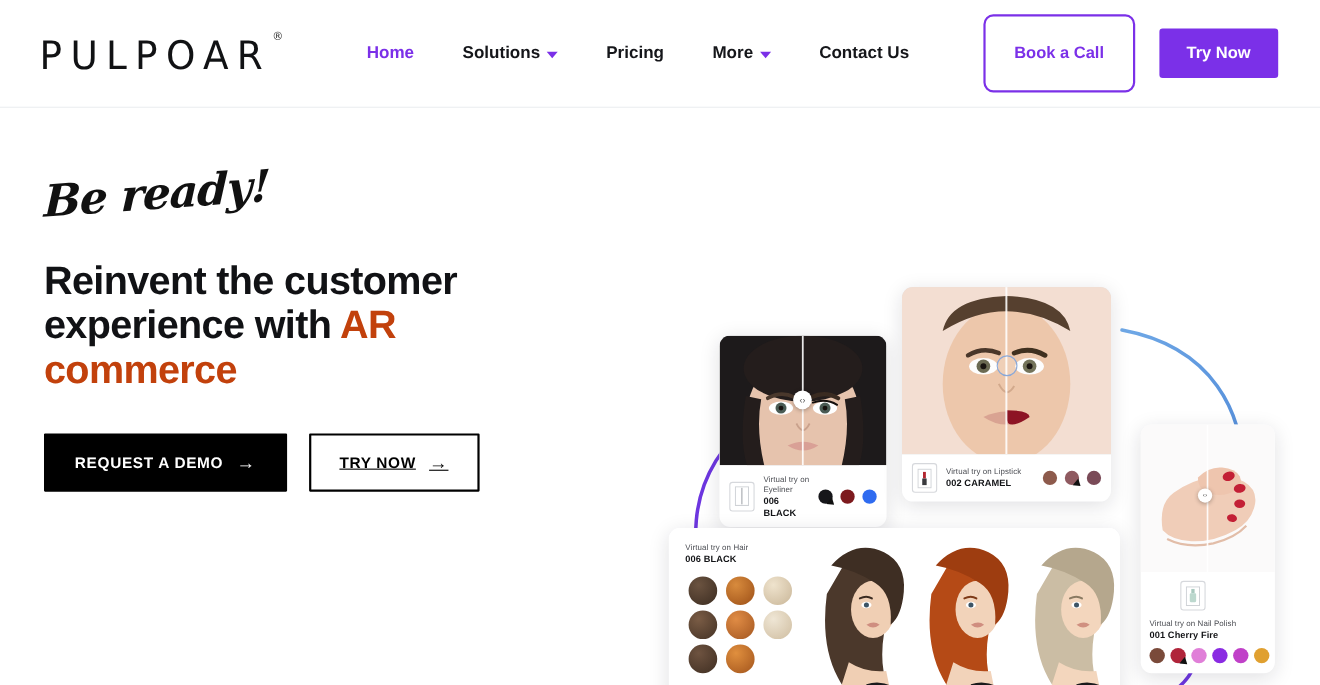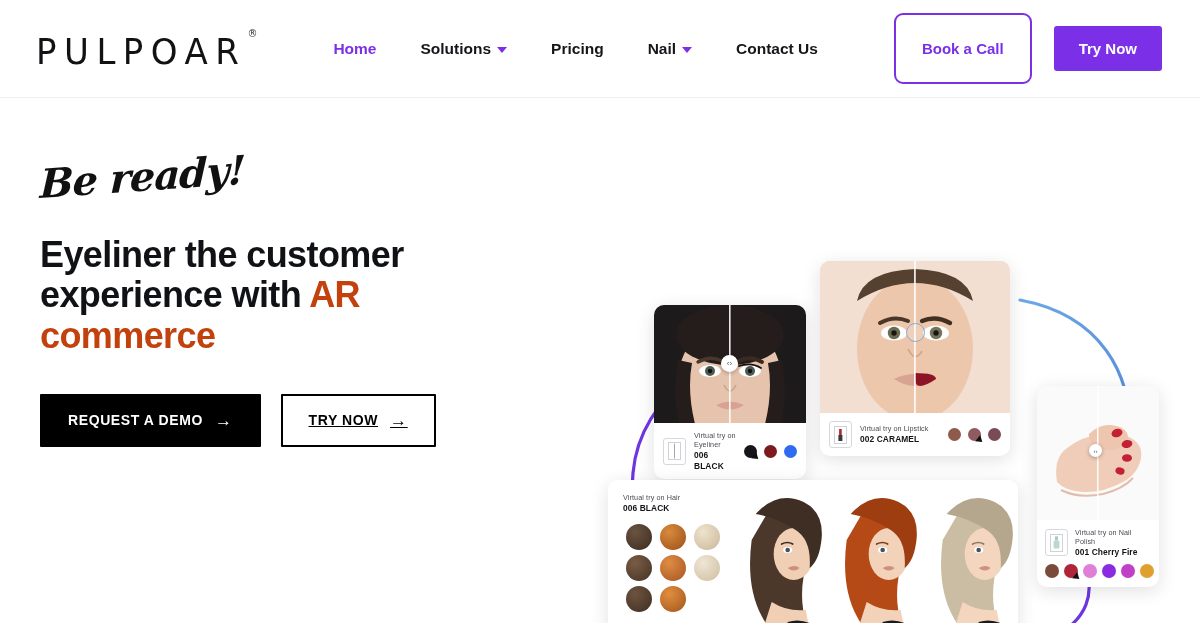--- a/index.html
+++ b/index.html
@@ -128,21 +128,21 @@
   
   #card-eyeliner { left:54px; top:62px; width:152px; }
   #card-eyeliner .card-photo { height:118px; }
   
   #card-lipstick { left:220px; top:18px; width:190px; }
   #card-lipstick .card-photo { height:152px; }
   
   #card-nail { left:437px; top:143px; width:122px; }
   #card-nail .card-photo { height:134px; background:#fafafa;}
   .nail-cap { flex-direction:column; align-items:flex-start; gap:6px; padding:8px 8px 9px; }
-  .nail-head { display:flex; align-items:center; gap:7px; }
+  .nail-head { display:flex; align-items:center; gap:7px;flex-direction:column; }
   .nail-sw { display:flex; gap:5px; }
   .nail-sw .sw { width:14px;height:14px; }
   
   #card-hair { left:8px; top:237px; width:410px; height:160px; }
 
   .hair-inner { position:relative; width:100%; height:100%; background:#fff; }
   .hair-cap { position:absolute; left:15px; top:13px; }
   .hair-grid { position:absolute; left:18px; top:44px; display:grid; grid-template-columns:repeat(3,26px); gap:5px 8px; }
   .hsw { width:26px;height:26px;border-radius:50%; }
   .hair-models { position:absolute; left:124px; top:0; right:0; bottom:0; display:flex; }
@@ -164,40 +164,40 @@
         <span>Home</span>
       </div>
       <div class="nav-item">
         <span>Solutions</span>
         <span class="caret"></span>
       </div>
       <div class="nav-item">
         <span>Pricing</span>
       </div>
       <div class="nav-item">
-        <span>Nail</span>
+        <span>More</span>
         <span class="caret"></span>
       </div>
       <div class="nav-item">
         <span>Contact Us</span>
       </div>
     </nav>
 
     <div class="nav-actions">
       <button class="btn-outline-p">Book a Call</button>
       <button class="btn-fill-p">Try Now</button>
     </div>
   </div>
 
   <div class="hero">
 
     <div class="hero-left">
       <div class="script">Be ready!</div>
       <h1 class="hero-title">
-        <span>Eyeliner the customer experience with </span><span class="accent">AR</span><br>
+        <span>Reinvent the customer experience with </span><span class="accent">AR</span><br>
         <span class="accent">commerce</span>
       </h1>
       <div class="hero-ctas">
         <button class="btn-dark">
           <span>REQUEST A DEMO</span>
           <span class="arr">→</span>
         </button>
         <button class="btn-light">
           <span>TRY NOW</span>
           <span class="arr">→</span>

